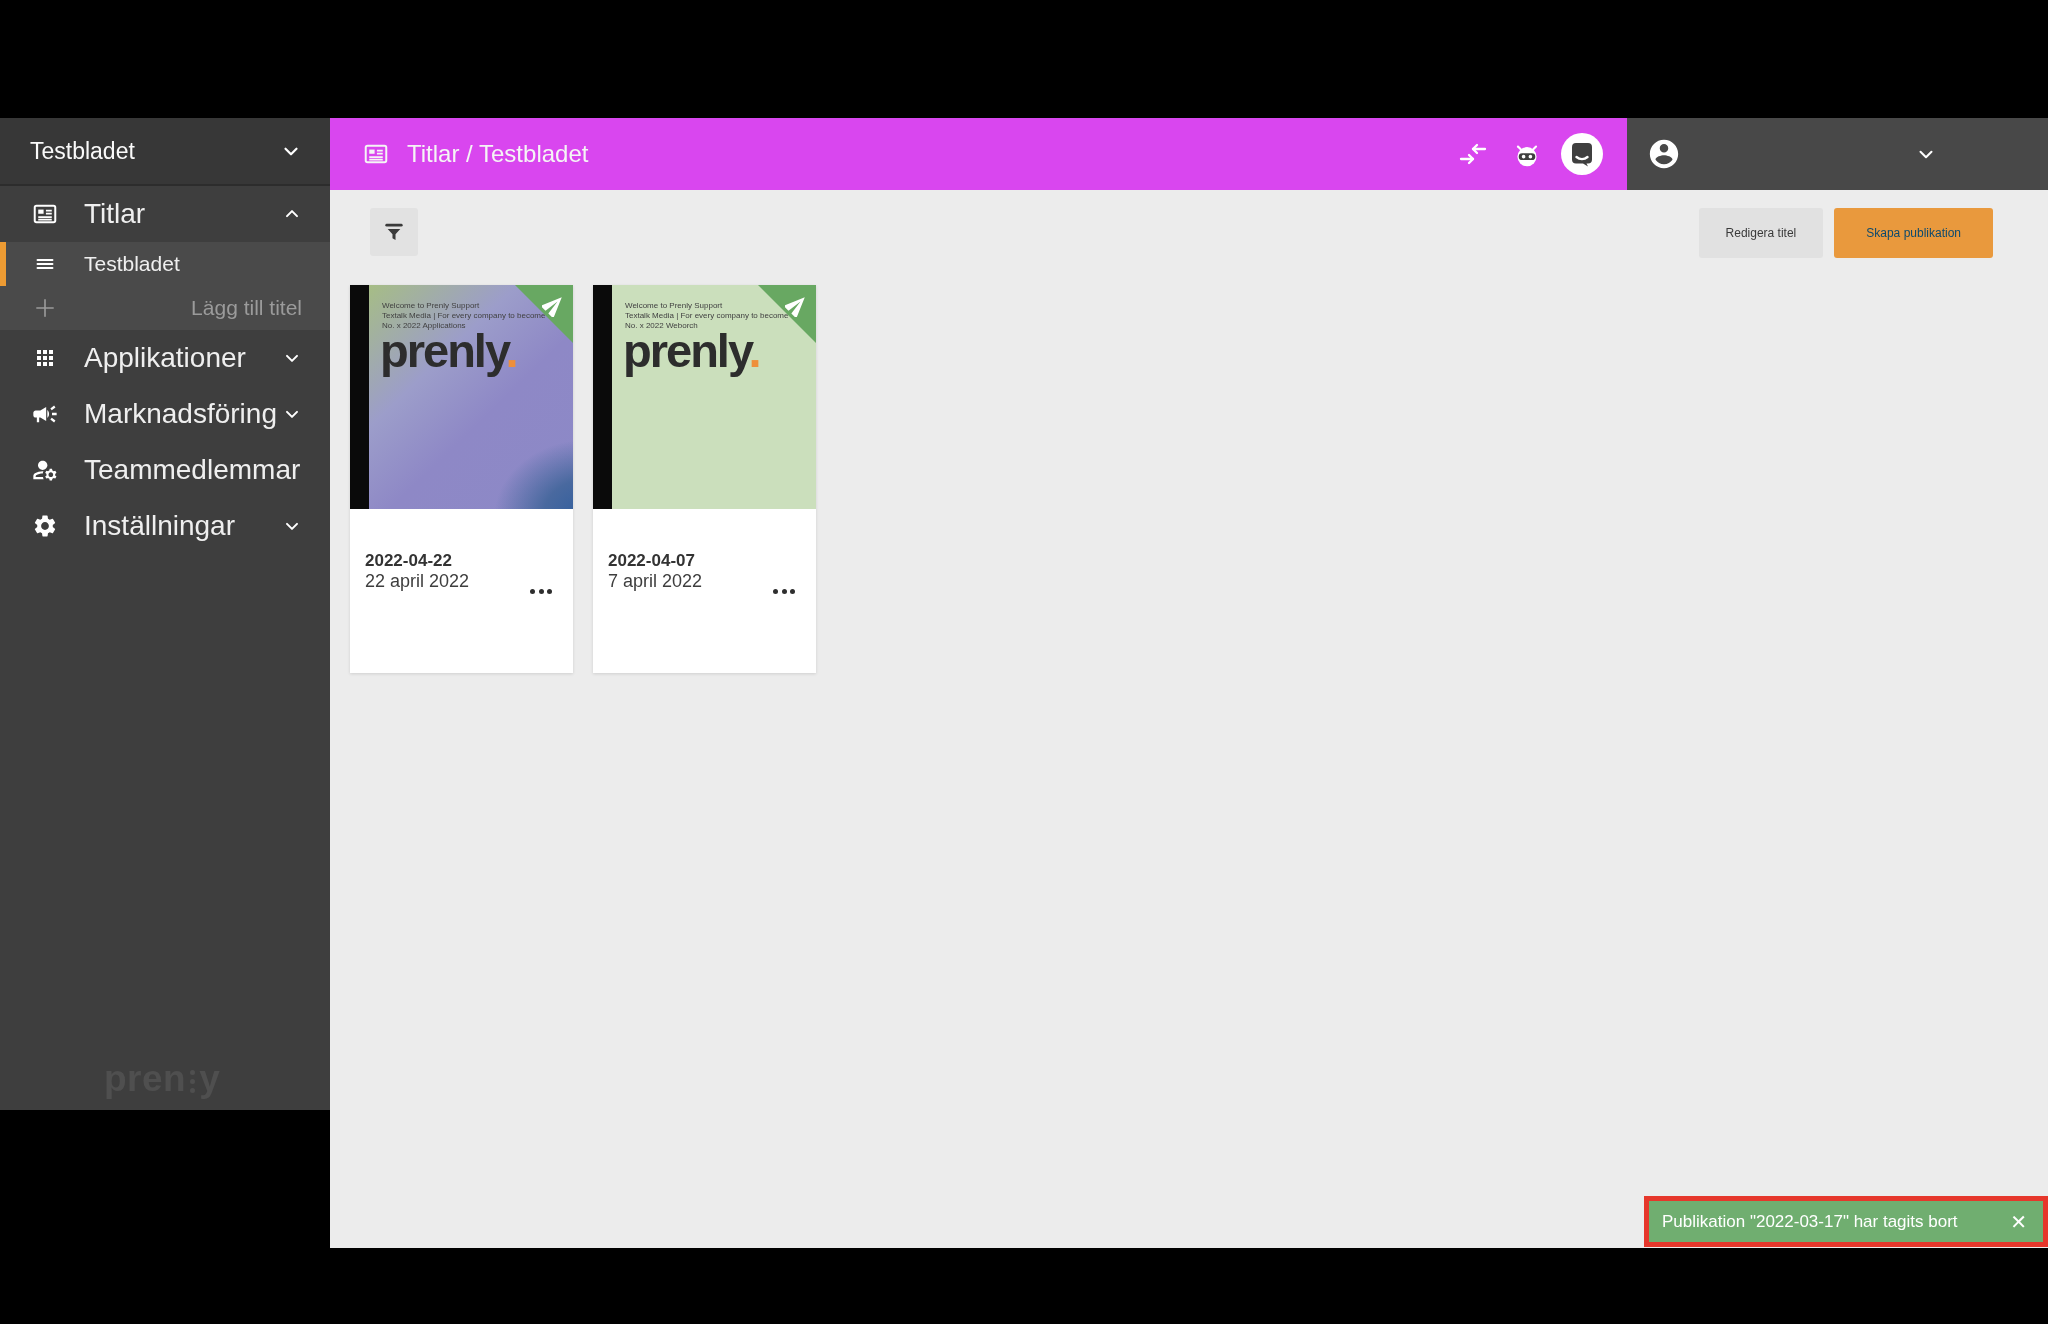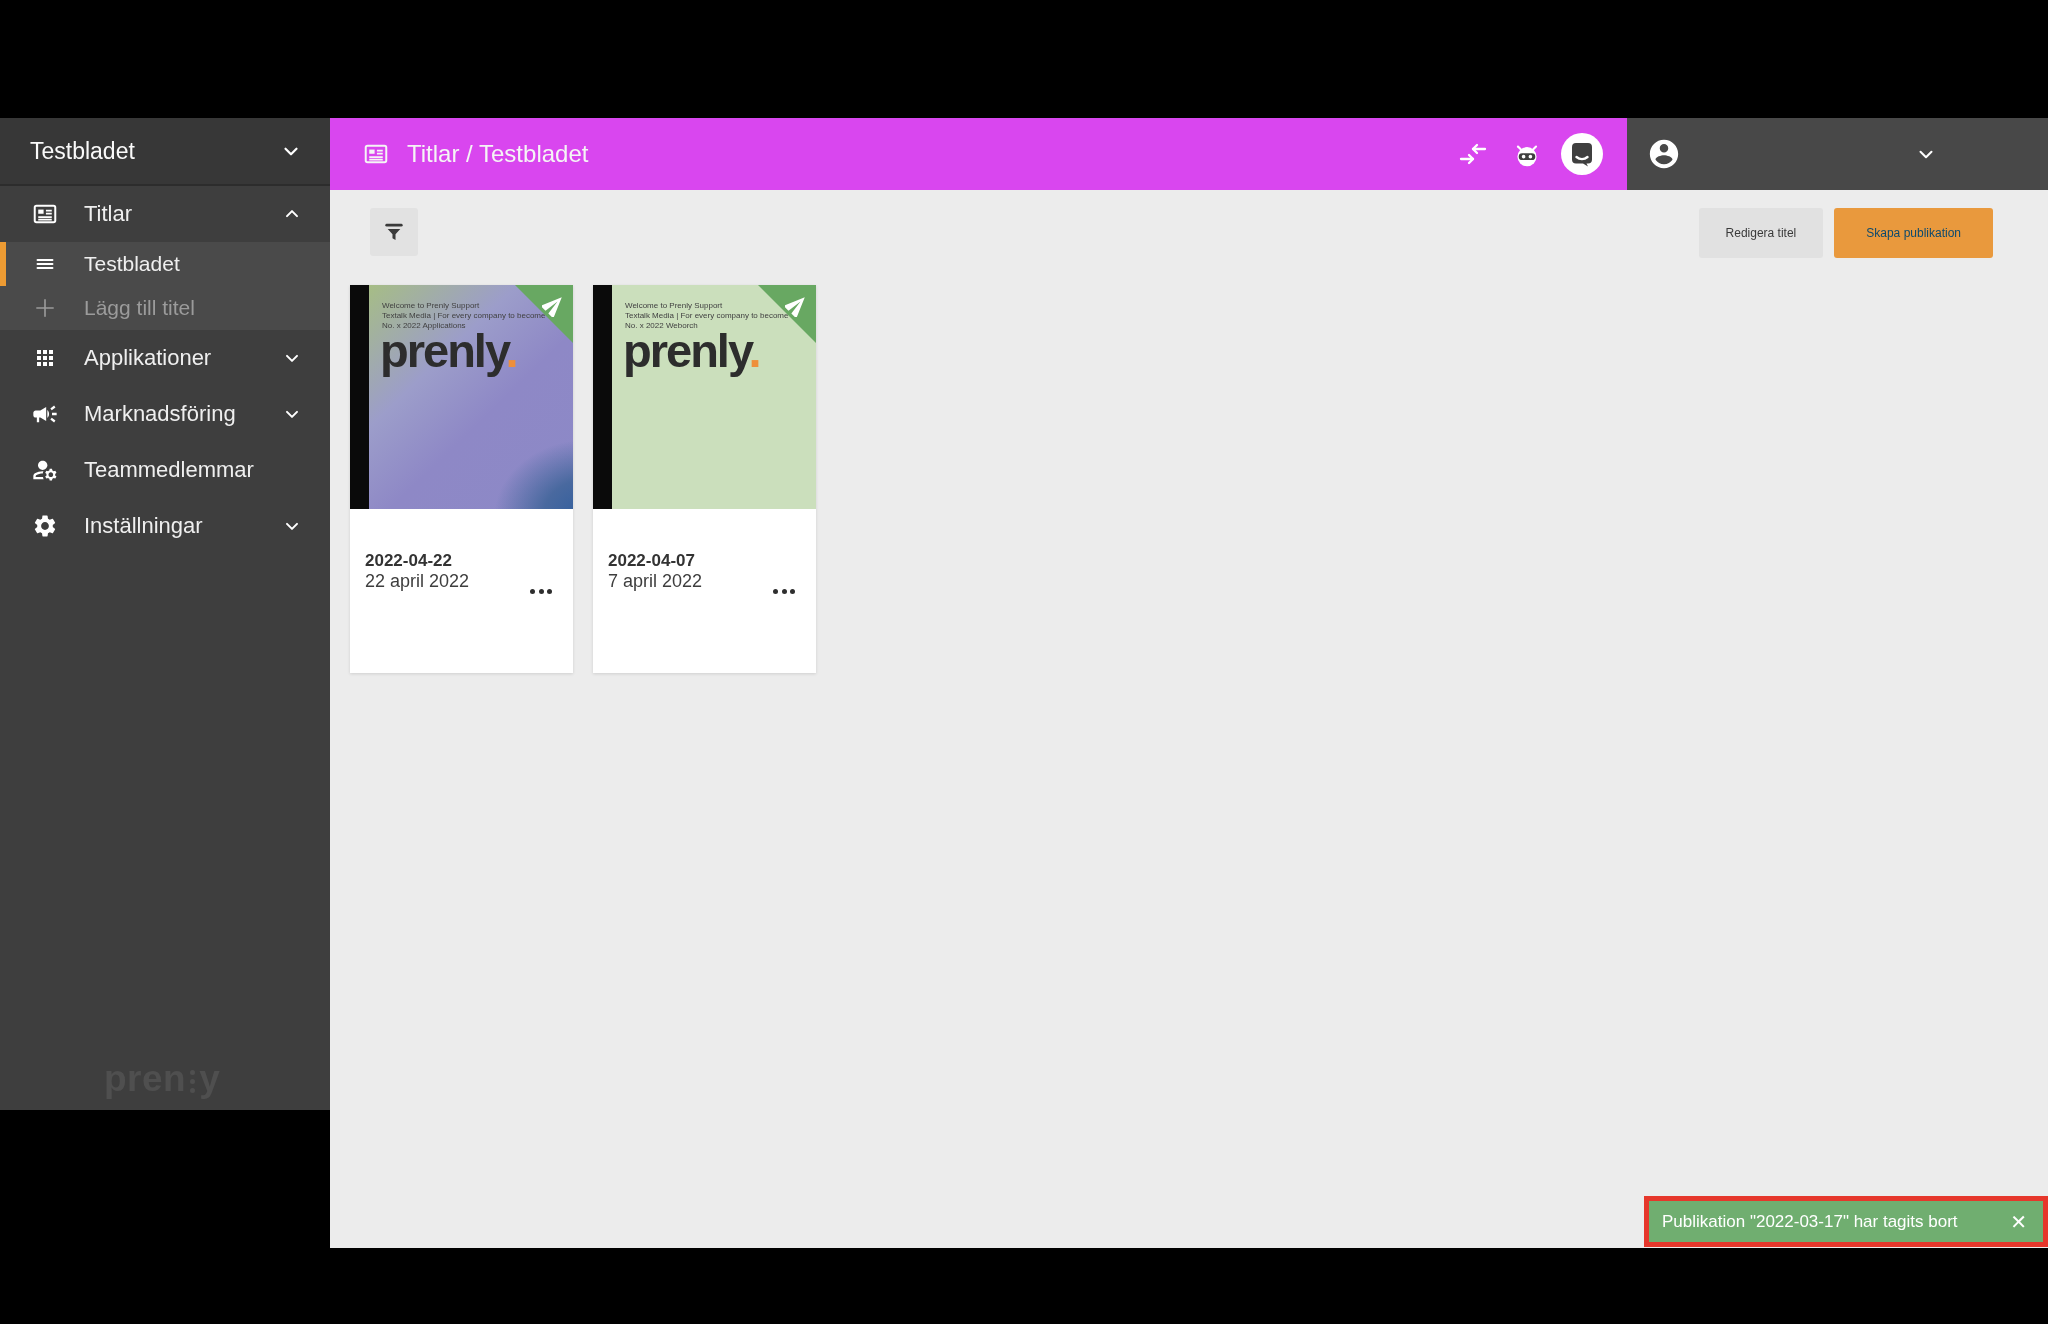--- a/index.html
+++ b/index.html
@@ -6,27 +6,27 @@
   html,body { width:2048px; height:1324px; background:#000; }
   body { font-family:"Liberation Sans", sans-serif; }
   #screen { position:relative; width:2048px; height:1324px; background:#000; overflow:hidden; }
 
   
   .sidebar { position:absolute; left:0; top:118px; width:330px; height:992px; background:#3e3e3e; }
   .sidebar-header { display:flex; align-items:center; height:68px; padding:0 28px 0 30px;
     background:#373737; border-bottom:2px solid #2c2c2c; color:#fafafa; font-size:23px; cursor:pointer; }
   .sidebar-header .chev { margin-left:auto; }
   .nav-item { position:relative; display:flex; align-items:center; height:56px; padding:0 28px 0 30px;
-    color:#efefef; font-size:22px; cursor:pointer; }
+    color:#efefef; font-size:28px; cursor:pointer; }
   .nav-item .chev { margin-left:auto; }
   .nav-icon { width:30px; display:flex; justify-content:center; align-items:center; margin-right:24px; flex:none; }
   .sub-section { background:#4a4a4a; }
   .sub-item { height:44px; font-size:21px; }
   .sub-item.selected::before { content:""; position:absolute; left:0; top:0; width:6px; height:100%; background:#ED9B33; }
-  .sub-item.dimmed { color:#9b9b9b; }
+  .sub-item.dimmed { color:#9b9b9b;justify-content:space-between; }
   .watermark { position:absolute; left:104px; bottom:10px; display:flex; align-items:center;
     font-size:37px; font-weight:700; color:#4f4f4f; letter-spacing:.5px; }
   .wm-dots { display:inline-flex; flex-direction:column; gap:4px; margin:4px 4px 0 4px; }
   .wm-dots i { width:5px; height:5px; border-radius:50%; background:#4f4f4f; }
 
   
   .topbar { position:absolute; left:330px; top:118px; width:1718px; height:72px; background:#d946ef; }
   .breadcrumb { position:absolute; left:32px; top:0; height:72px; display:flex; align-items:center; gap:17px;
     color:#f5f5f5; font-size:24px; cursor:pointer; }
   .tb-icon { position:absolute; top:0; height:72px; display:flex; align-items:center; cursor:pointer; }

